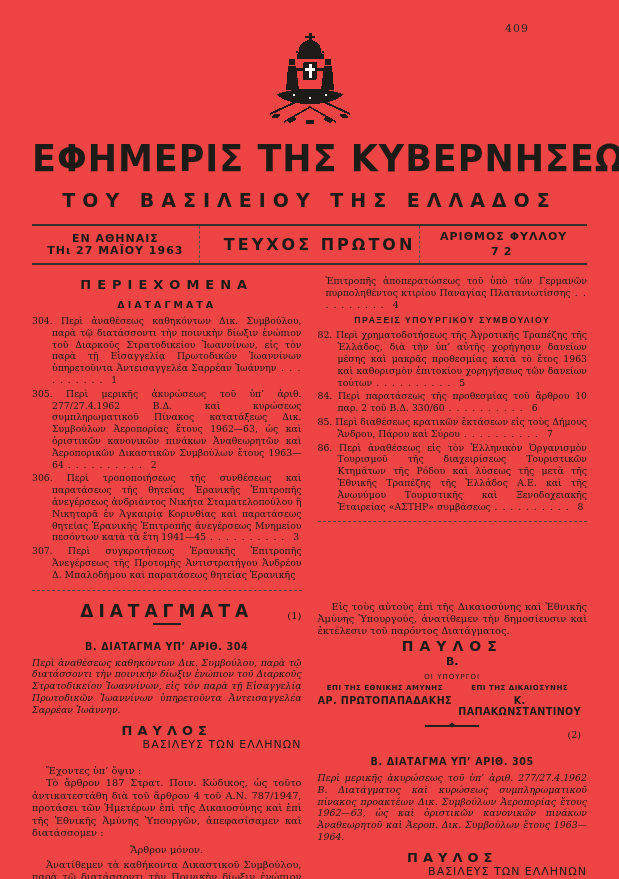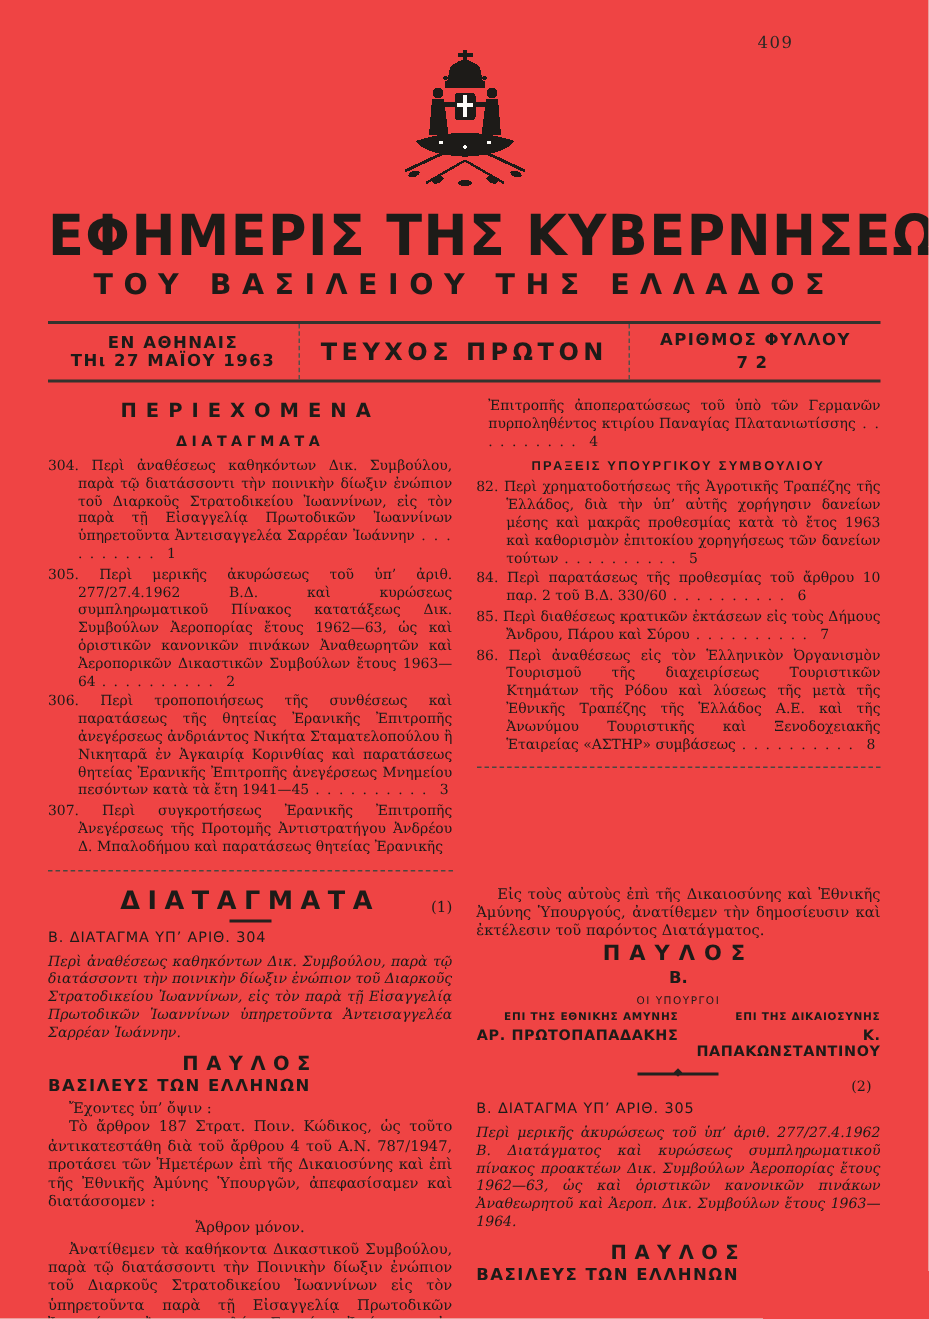--- a/index.html
+++ b/index.html
@@ -19,31 +19,31 @@
     font-size:11px;letter-spacing:1px;color:#2a2824;
   }
   .emblem{width:92px;margin:14px auto 0 auto;text-align:center;}
   .mast-title{
     margin-top:6px;text-align:center;
     font-family:"DejaVu Sans","Liberation Sans",sans-serif;
     font-weight:bold;font-size:35px;letter-spacing:1px;
     transform:scaleY(1.08);white-space:nowrap;
   }
   .mast-sub{
-    margin-top:1px;text-align:center;
+    margin-top:11px;text-align:center;
     font-family:"DejaVu Sans","Liberation Sans",sans-serif;
     font-weight:bold;font-size:19px;letter-spacing:7px;white-space:nowrap;
   }
   .issue-bar{
     margin-top:13px;display:flex;align-items:stretch;
     border-top:2px solid #34322d;border-bottom:2px solid #34322d;
   }
   .ib-cell{padding:5px 4px;display:flex;flex-direction:column;justify-content:center;text-align:center;}
   .ib-left{width:30%;}
-  .ib-mid{width:40%;border-left:1px dashed #55514a;border-right:1px dashed #55514a;}
+  .ib-mid{width:40%;border-left:1px dashed #55514a;border-right:1px dashed #55514a;align-items:flex-end;}
   .ib-right{width:30%;}
   .ib-small{font-family:"DejaVu Sans","Liberation Sans",sans-serif;font-weight:bold;font-size:11px;letter-spacing:1px;line-height:12px;}
   .ib-volume{font-family:"DejaVu Sans","Liberation Sans",sans-serif;font-weight:bold;font-size:16px;letter-spacing:3px;}
   .ib-num{font-family:"DejaVu Sans","Liberation Sans",sans-serif;font-weight:bold;font-size:11px;letter-spacing:5px;margin-top:2px;}
   .toc{display:flex;gap:16px;margin-top:10px;}
   .col{flex:1;min-width:0;}
   .toc-h{
     text-align:center;font-family:"DejaVu Sans","Liberation Sans",sans-serif;
     font-weight:bold;font-size:13px;letter-spacing:6px;margin:2px 0 7px 0;
   }
@@ -64,49 +64,49 @@
   .toc-divider{border-top:1px dashed #4a4640;margin-top:9px;height:0;}
   .body-cols{display:flex;gap:16px;margin-top:10px;}
   .sec-h{
     position:relative;text-align:center;
     font-family:"DejaVu Sans","Liberation Sans",sans-serif;
     font-weight:bold;font-size:17px;letter-spacing:5px;
   }
   .sec-mark{position:absolute;right:0;top:9px;font-size:10px;font-weight:normal;letter-spacing:0;font-family:"DejaVu Serif","Liberation Serif",serif;}
   .sec-rule{width:28px;border-top:2px solid #23211e;margin:2px auto 5px auto;height:0;}
   .decree-title{
-    font-family:"DejaVu Sans","Liberation Sans",sans-serif;
-    font-weight:normal;font-size:9.6px;letter-spacing:0.6px;margin:4px 0 5px 0;
+    text-align:center;font-family:"DejaVu Sans","Liberation Sans",sans-serif;
+    font-weight:bold;font-size:9.6px;letter-spacing:0.6px;margin:16px 0 5px 0;
   }
   .summary{font-style:italic;font-size:9.4px;line-height:11.9px;text-align:justify;margin:0 0 4px 0;}
   .king-name{
     text-align:center;font-family:"DejaVu Sans","Liberation Sans",sans-serif;
     font-weight:bold;font-size:13px;letter-spacing:5px;margin-top:7px;
   }
   .king-title{
-    text-align:left;font-family:"DejaVu Sans","Liberation Sans",sans-serif;
-    font-weight:bold;font-size:11px;letter-spacing:1px;margin-bottom:4px;
+    text-align:right;font-family:"DejaVu Sans","Liberation Sans",sans-serif;
+    font-weight:normal;font-size:11px;letter-spacing:1px;margin-bottom:14px;
   }
   .para{font-size:9.8px;line-height:12.4px;text-align:justify;text-indent:14px;margin:0;}
   .article-h{text-align:center;font-size:9.8px;margin:4px 0;}
   .date-line{text-align:center;font-size:10px;margin:9px 0 5px 0;}
   .sig-name{
     text-align:center;font-family:"DejaVu Sans","Liberation Sans",sans-serif;
     font-weight:bold;font-size:14px;letter-spacing:6px;
   }
   .sig-b{
     text-align:center;font-family:"DejaVu Sans","Liberation Sans",sans-serif;
     font-weight:bold;font-size:11px;margin:1px 0 5px 0;
   }
   .ministers-h{
     text-align:center;font-family:"DejaVu Sans","Liberation Sans",sans-serif;
     font-size:7px;letter-spacing:1px;margin:3px 0 3px 0;
   }
   .ministers-row{display:flex;}
-  .minister{flex:1;text-align:right;}
+  .minister{flex:1;text-align:center;}
   .minister-title{font-family:"DejaVu Sans","Liberation Sans",sans-serif;font-weight:bold;font-size:7px;letter-spacing:0.5px;}
   .minister-name{font-family:"DejaVu Sans","Liberation Sans",sans-serif;font-weight:bold;font-size:9.6px;letter-spacing:0.4px;margin-top:3px;}
   .sep-orn{width:54px;border-top:2px solid #23211e;margin:8px auto 2px auto;height:0;position:relative;}
   .sep-orn::after{content:"";position:absolute;left:50%;top:-4px;width:4px;height:4px;background:#23211e;transform:translateX(-50%) rotate(45deg);}
   .sec-mark2{text-align:right;font-size:9.5px;margin:2px 6px 0 0;}
   .emblem svg *{shape-rendering:crispEdges;}
 </style>
 </head>
 <body>
 

